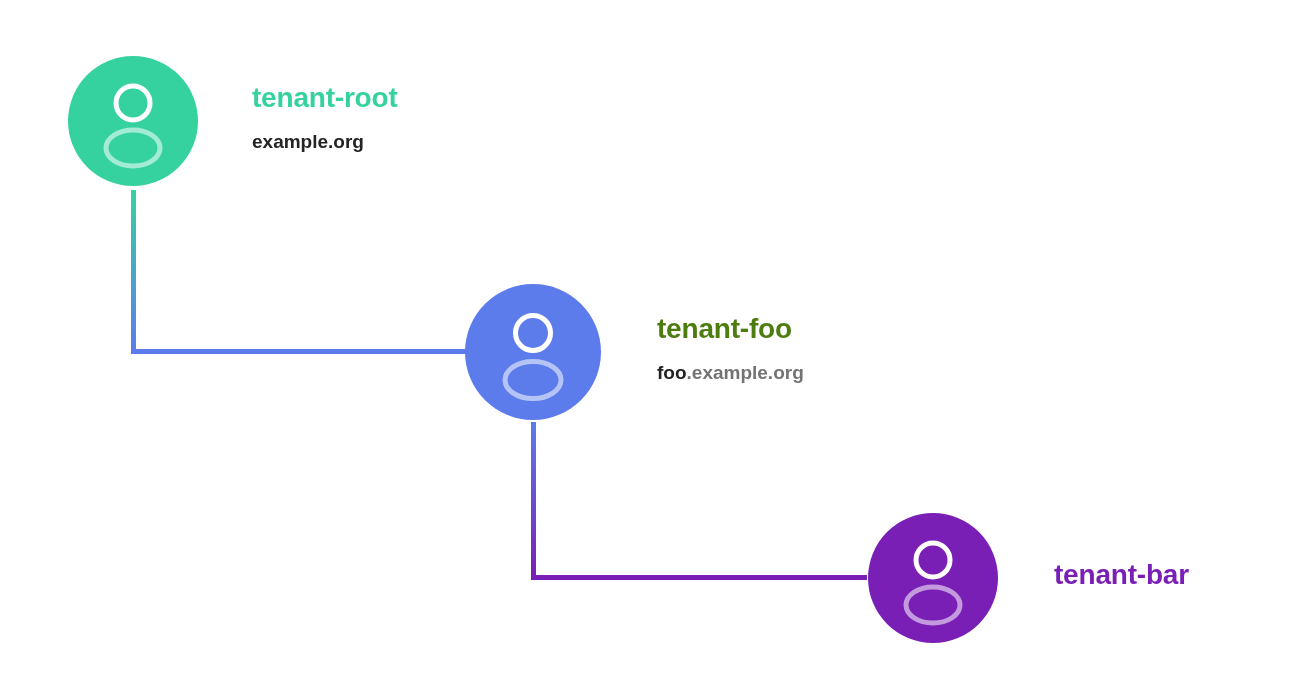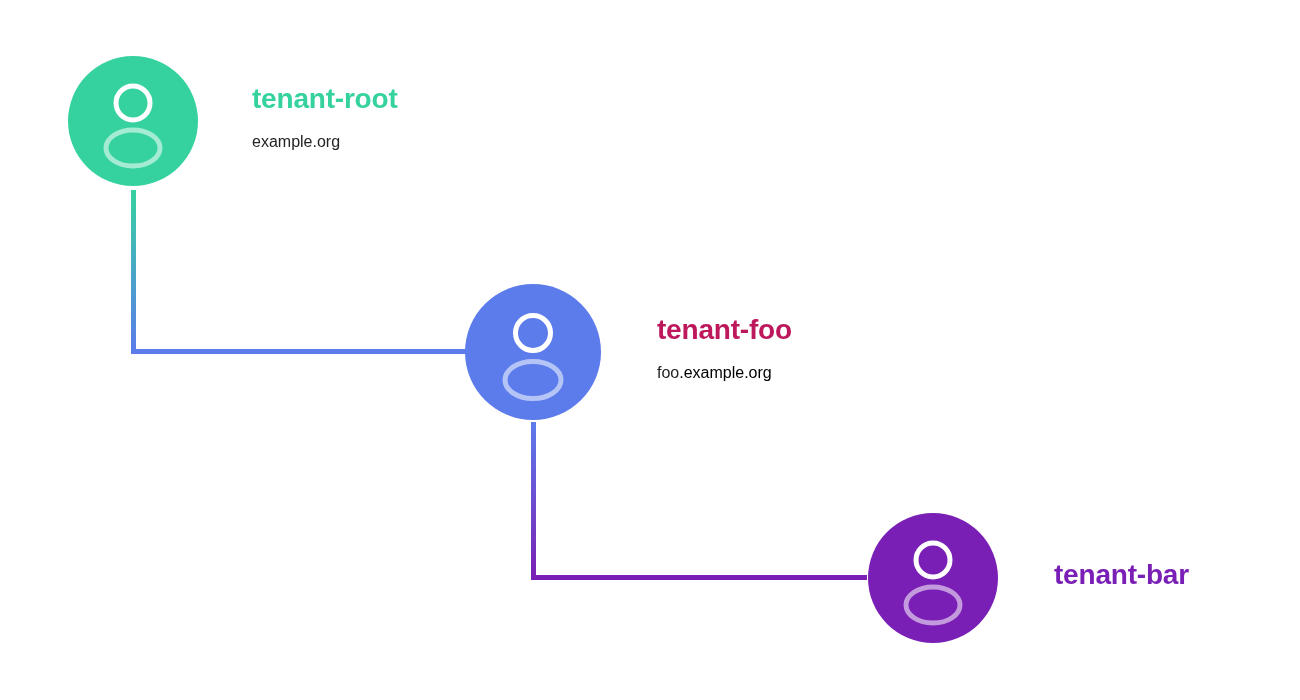--- a/index.html
+++ b/index.html
@@ -48,32 +48,32 @@
     justify-content: center;
   }
   .node-title {
     font-size: 28px;
     font-weight: bold;
     letter-spacing: -0.2px;
     line-height: 1.1;
     white-space: nowrap;
   }
   .node-subtitle {
-    font-size: 16px;
-    font-weight: normal;
+    font-size: 19px;
+    font-weight: bold;
     line-height: 1.15;
     white-space: nowrap;
     color: #8d8d8d;
     margin-top: 18px;
   }
   .sub-label {
     color: #232323;
   }
   .sub-suffix {
-    color: #000000;
+    color: #737373;
   }
 
   
   #node-root     { left: 68px;  top: 56px;  }
   #node-foo      { left: 465px; top: 284px; }
   #node-bar      { left: 868px; top: 513px; }
 
   #node-root .node-text { margin-left: 54px; padding-bottom: 6px; }
   #node-foo  .node-text { margin-left: 56px; padding-bottom: 6px; }
   #node-bar  .node-text { margin-left: 56px; padding-bottom: 6px; }
@@ -118,21 +118,21 @@
 
   <div class="node" id="node-foo">
     <div class="avatar">
       <svg width="136" height="136" viewBox="0 0 136 136">
         <circle cx="68" cy="68" r="68" fill="#5c7cec"></circle>
         <circle cx="68" cy="49" r="17.5" fill="none" stroke="#ffffff" stroke-width="5"></circle>
         <ellipse cx="68" cy="96" rx="28" ry="18.5" fill="none" stroke="rgba(255,255,255,0.55)" stroke-width="5"></ellipse>
       </svg>
     </div>
     <div class="node-text">
-      <div class="node-title" style="color:#be185d">tenant-foo</div>
+      <div class="node-title" style="color:#4d7c0f">tenant-foo</div>
       <div class="node-subtitle">
         <span class="sub-label">foo</span><span class="sub-suffix">.example.org</span>
       </div>
     </div>
   </div>
 
   <div class="node" id="node-bar">
     <div class="avatar">
       <svg width="130" height="130" viewBox="0 0 130 130">
         <circle cx="65" cy="65" r="65" fill="#7a1fb5"></circle>

